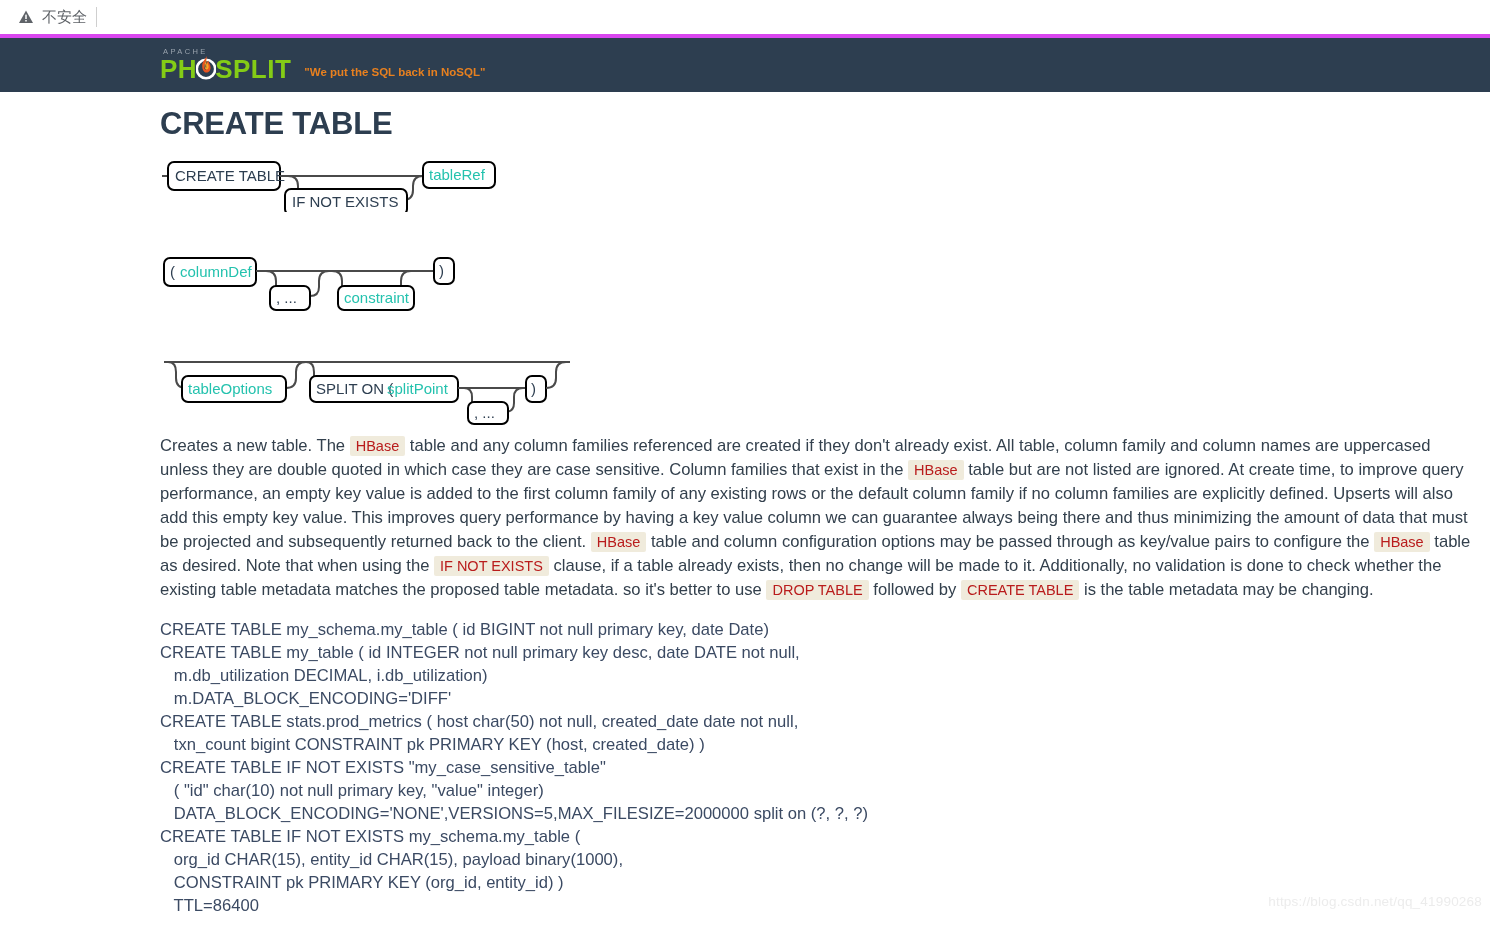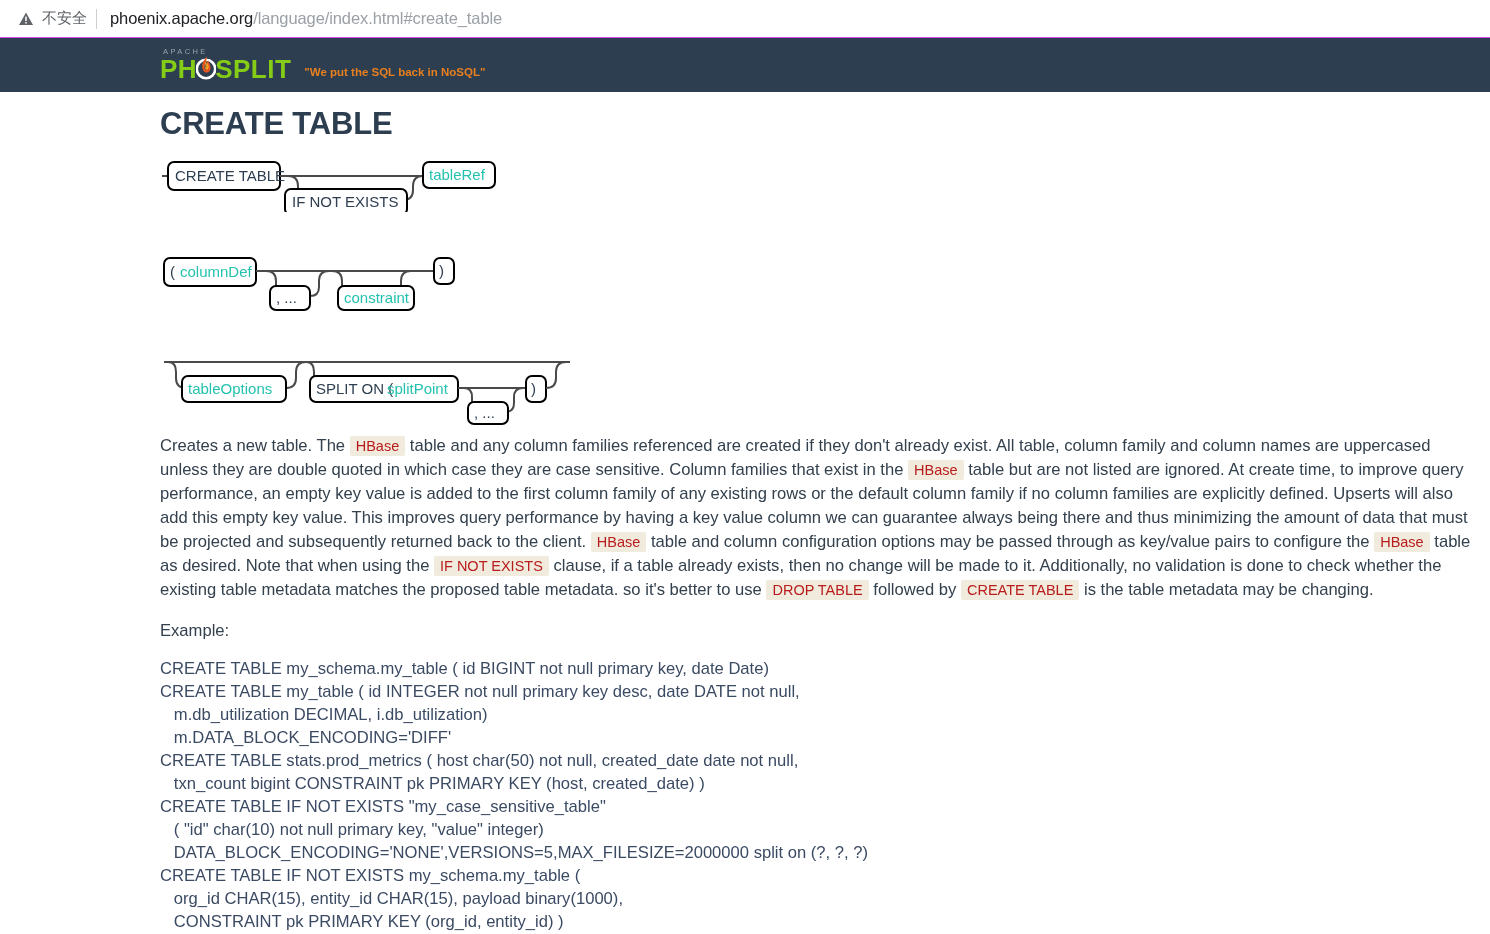--- a/index.html
+++ b/index.html
@@ -11,21 +11,21 @@
     overflow: hidden;
   }
 
   
   #urlbar {
     height: 38px;
     background: #ffffff;
     display: flex;
     align-items: center;
     padding: 0 10px 0 18px;
-    border-bottom: 1px solid #d946ef;
+    border-bottom: 4px solid #d946ef;
     position: relative;
   }
   #urlbar .warn-icon {
     width: 16px; height: 16px;
     margin-right: 8px;
     display: inline-block;
     position: relative;
     flex: 0 0 auto;
   }
   #urlbar .warn-icon svg { display: block; }
@@ -185,21 +185,20 @@
 <div id="urlbar">
   <span class="warn-icon">
     <svg width="16" height="16" viewBox="0 0 16 16">
       <path d="M8 1.6 L15 14 L1 14 Z" fill="#5f6368"></path>
       <rect x="7.25" y="5.6" width="1.5" height="4.4" fill="#ffffff"></rect>
       <rect x="7.25" y="11" width="1.5" height="1.5" fill="#ffffff"></rect>
     </svg>
   </span>
   <span class="insecure-text">不安全</span>
   <span class="divider"></span>
-  <span class="url"><span class="host">phoenix.apache.org</span><span>/language/index.html#create_table</span></span>
 </div>
 
 <div id="navbar">
   <div id="brand">
     <div class="logo-wrap">
       <span class="logo-apache">APACHE</span>
       <span class="logo-word">
         <span>PH</span>
         <span class="flame">
           <svg width="20" height="26" viewBox="0 0 20 26">
@@ -260,21 +259,20 @@
     <path class="track" d="M304,34 q8,0 8,9 v6 q0,9 9,9 H345 q9,0 9,-9 v-6 q0,-9 9,-9"></path>
     <rect class="box" x="308" y="48" width="40" height="22" rx="6" ry="6"></rect>
     <text class="term" x="314" y="64">, ...</text>
     <rect class="box" x="366" y="22" width="20" height="26" rx="6" ry="6"></rect>
     <text class="term" x="371" y="40">)</text>
     <path class="track" d="M386,34 q10,0 10,-10 v-6 q0,-10 10,-10"></path>
   </svg>
 
   <p id="desc">Creates a new table. The <code class="chip">HBase</code> table and any column families referenced are created if they don't already exist. All table, column family and column names are uppercased unless they are double quoted in which case they are case sensitive. Column families that exist in the <code class="chip">HBase</code> table but are not listed are ignored. At create time, to improve query performance, an empty key value is added to the first column family of any existing rows or the default column family if no column families are explicitly defined. Upserts will also add this empty key value. This improves query performance by having a key value column we can guarantee always being there and thus minimizing the amount of data that must be projected and subsequently returned back to the client. <code class="chip">HBase</code> table and column configuration options may be passed through as key/value pairs to configure the <code class="chip">HBase</code> table as desired. Note that when using the <code class="chip">IF NOT EXISTS</code> clause, if a table already exists, then no change will be made to it. Additionally, no validation is done to check whether the existing table metadata matches the proposed table metadata. so it's better to use <code class="chip">DROP TABLE</code> followed by <code class="chip">CREATE TABLE</code> is the table metadata may be changing.</p>
 
-  <p id="example-label">Example:</p>
 
   <pre id="example-code">CREATE TABLE my_schema.my_table ( id BIGINT not null primary key, date Date)
 CREATE TABLE my_table ( id INTEGER not null primary key desc, date DATE not null,
    m.db_utilization DECIMAL, i.db_utilization)
    m.DATA_BLOCK_ENCODING='DIFF'
 CREATE TABLE stats.prod_metrics ( host char(50) not null, created_date date not null,
    txn_count bigint CONSTRAINT pk PRIMARY KEY (host, created_date) )
 CREATE TABLE IF NOT EXISTS "my_case_sensitive_table"
    ( "id" char(10) not null primary key, "value" integer)
    DATA_BLOCK_ENCODING='NONE',VERSIONS=5,MAX_FILESIZE=2000000 split on (?, ?, ?)

